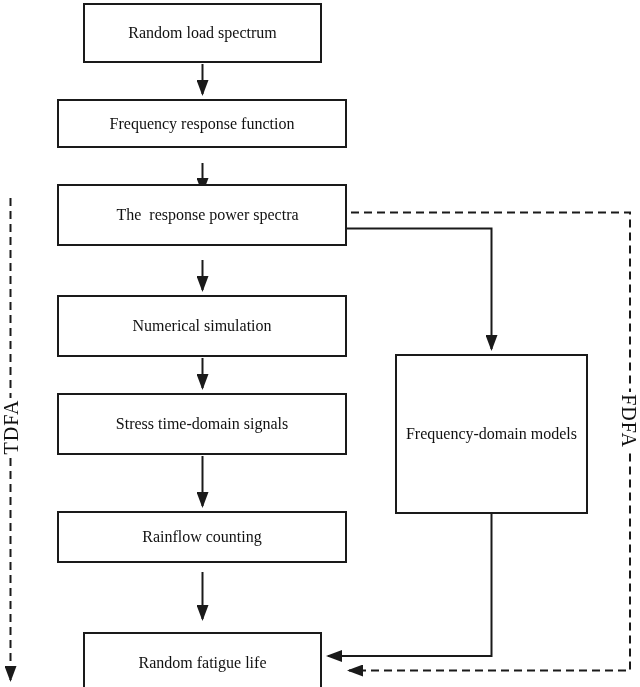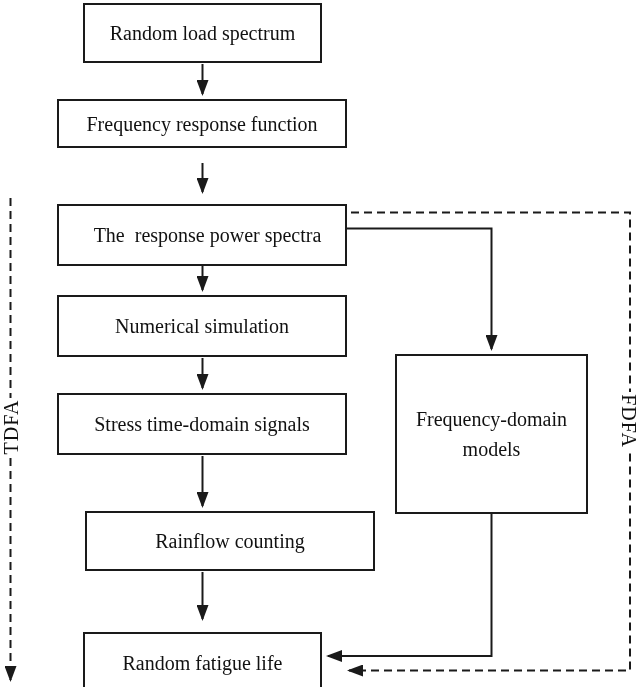--- a/index.html
+++ b/index.html
@@ -25,21 +25,21 @@
   }
   .box {
     position: absolute;
     box-sizing: border-box;
     border: 2px solid #1a1a1a;
     background: #ffffff;
     display: flex;
     align-items: center;
     justify-content: center;
     text-align: center;
-    font-size: 20px;
+    font-size: 16px;
     line-height: 30px;
     color: #111111;
   }
   .box span {
     white-space: pre-wrap;
   }
   .side-label {
     position: absolute;
     width: 58px;
     height: 26px;
@@ -58,24 +58,24 @@
   }
   #label-fdfa {
     left: 600px;
     top: 408px;
     transform: rotate(90deg);
   }
 
   
   #box-random-load-spectrum      { left: 83px;  top: 3px;   width: 239px; height: 60px; }
   #box-frequency-response-function { left: 57px; top: 99px;  width: 290px; height: 49px; }
-  #box-response-power-spectra    { left: 57px;  top: 204px; width: 290px; height: 62px; padding-left: 11px; }
+  #box-response-power-spectra    { left: 57px;  top: 184px; width: 290px; height: 62px; padding-left: 11px; }
   #box-numerical-simulation      { left: 57px;  top: 295px; width: 290px; height: 62px; text-align: right; }
   #box-stress-time-domain-signals{ left: 57px;  top: 393px; width: 290px; height: 62px; text-align: right; }
-  #box-rainflow-counting         { left: 57px;  top: 511px; width: 290px; height: 60px; margin-left: 28px; }
+  #box-rainflow-counting         { left: 57px;  top: 511px; width: 290px; height: 52px; }
   #box-random-fatigue-life       { left: 83px;  top: 624px; width: 239px; height: 62px; margin-top: 8px; }
   #box-frequency-domain-models   { left: 395px; top: 354px; width: 193px; height: 160px; padding: 0 0; }
 </style>
 </head>
 <body>
 
 <div id="stage">
 
   <svg id="lines" viewBox="0 0 640 687" xmlns="http://www.w3.org/2000/svg">
     <defs>

